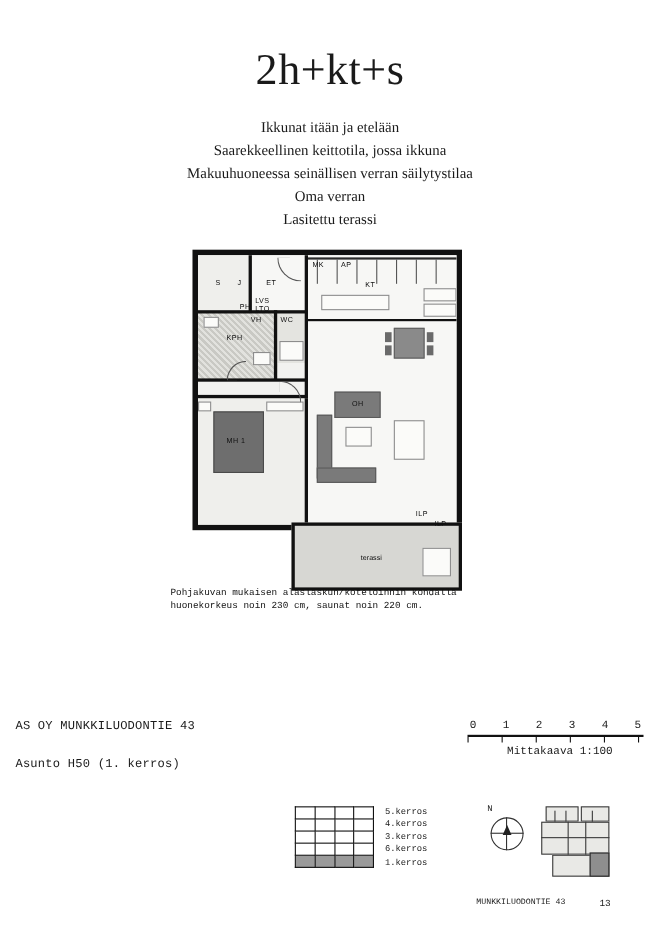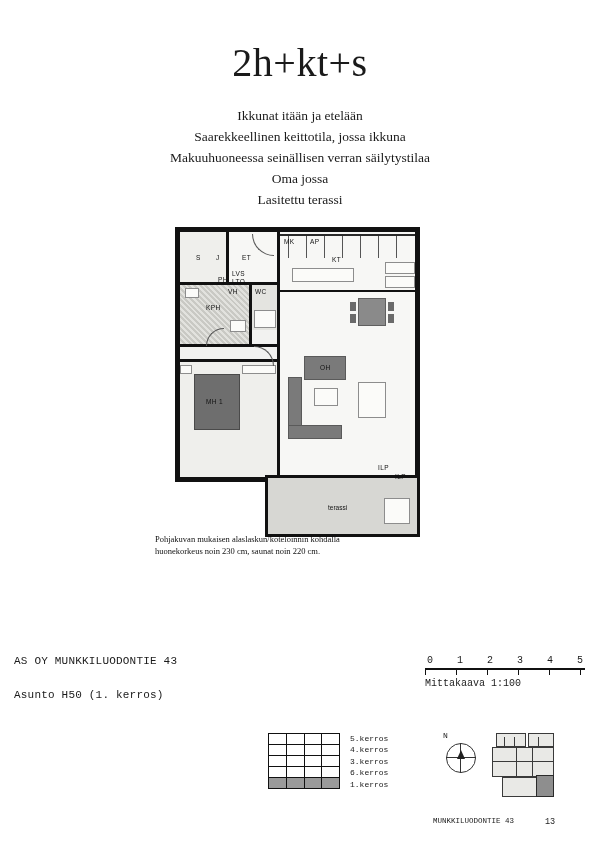--- a/index.html
+++ b/index.html
@@ -98,21 +98,21 @@
   .terrace-label {
     position:absolute; left:60px; top:26px;
     font-family:"Liberation Sans", sans-serif;
     font-size:6.5px; color:#111;
   }
 
   .note {
     position:absolute;
     left:155px; top:306px;
     width:300px;
-    font-family:Liberation Serif, serif;
+    font-family:Liberation Mono, monospace;
     font-size:8.5px;
     line-height:1.45;
     color:#111;
   }
 
   
   .lower { position:absolute; left:0; top:645px; width:600px; height:203px; }
 
   .addr {
     position:absolute; left:14px; top:10px;
@@ -130,21 +130,21 @@
   .scale-nums {
     display:flex; justify-content:space-between;
     font-family:"Liberation Mono", monospace;
     font-size:10px; padding:0 2px 2px 2px;
   }
   .scale-line { width:100%; height:2px; background:#111; }
   .scale-ticks { position:relative; height:5px; }
   .scale-ticks i { position:absolute; top:0; width:1px; height:5px; background:#111; }
   .scale-label {
     font-family:"Liberation Mono", monospace;
-    font-size:10px; margin-top:3px;
+    font-size:10px; margin-top:3px;margin-left:36px;
   }
 
   
   .floors { position:absolute; left:268px; top:88px;text-align:right; }
   .floorgrid { width:72px; border:1.5px solid #111; border-collapse:collapse; }
   .floorgrid td { border:1px solid #111; height:11px; padding:0; }
   .floorgrid tr.active td { background:#9a9a9a; }
   .floor-labels {
     position:absolute; left:82px; top:0;
     font-family:"Liberation Mono", monospace;
@@ -189,21 +189,21 @@
 </style>
 </head>
 <body>
 
 <div class="header">
   <div class="title-main">2h+kt+s</div>
   <div class="features">
     <div>Ikkunat itään ja etelään</div>
     <div>Saarekkeellinen keittotila, jossa ikkuna</div>
     <div>Makuuhuoneessa seinällisen verran säilytystilaa</div>
-    <div>Oma jossa</div>
+    <div>Oma verran</div>
     <div>Lasitettu terassi</div>
   </div>
 </div>
 
 <div class="plan-wrap">
 
   <div class="plan">
 
     <div class="room r-s"></div>
     <div class="room r-et"></div>

